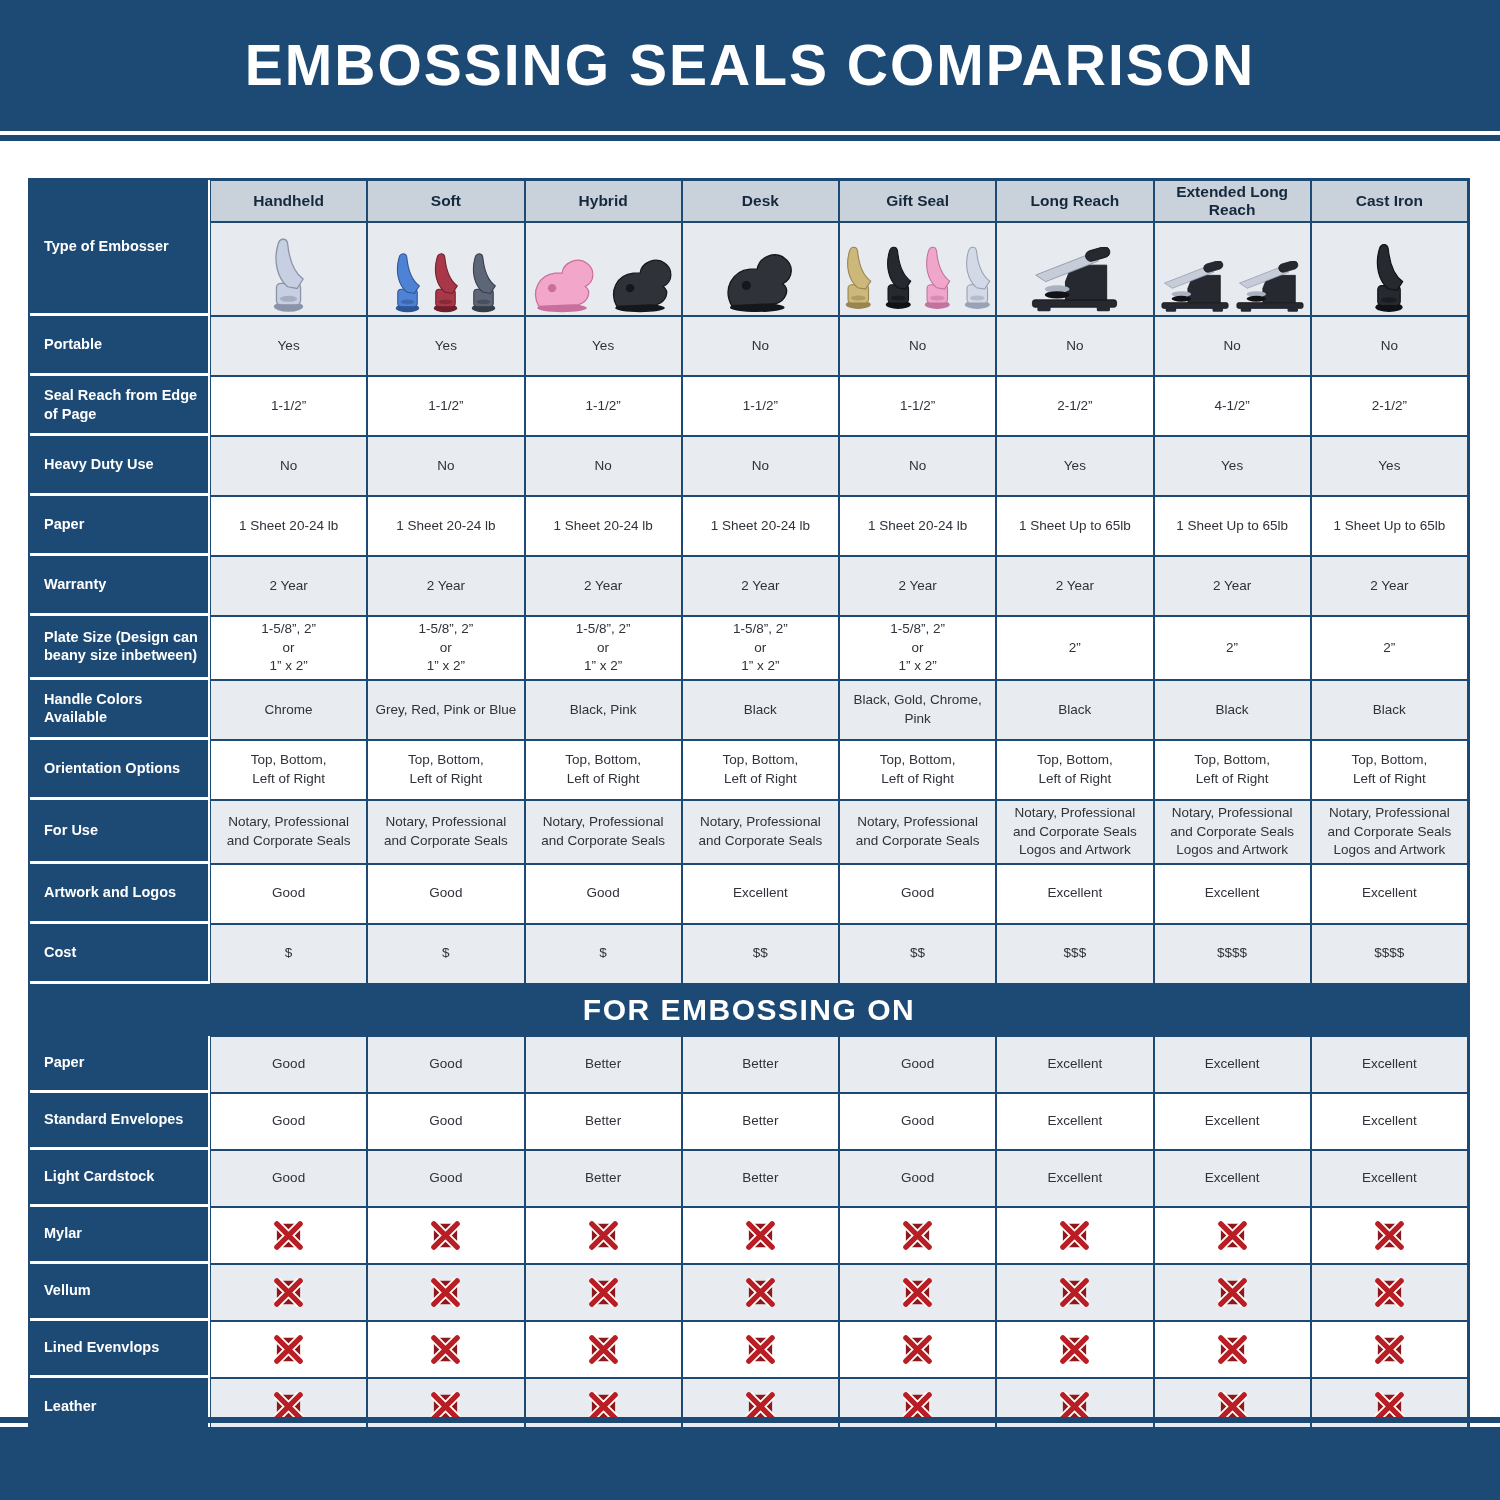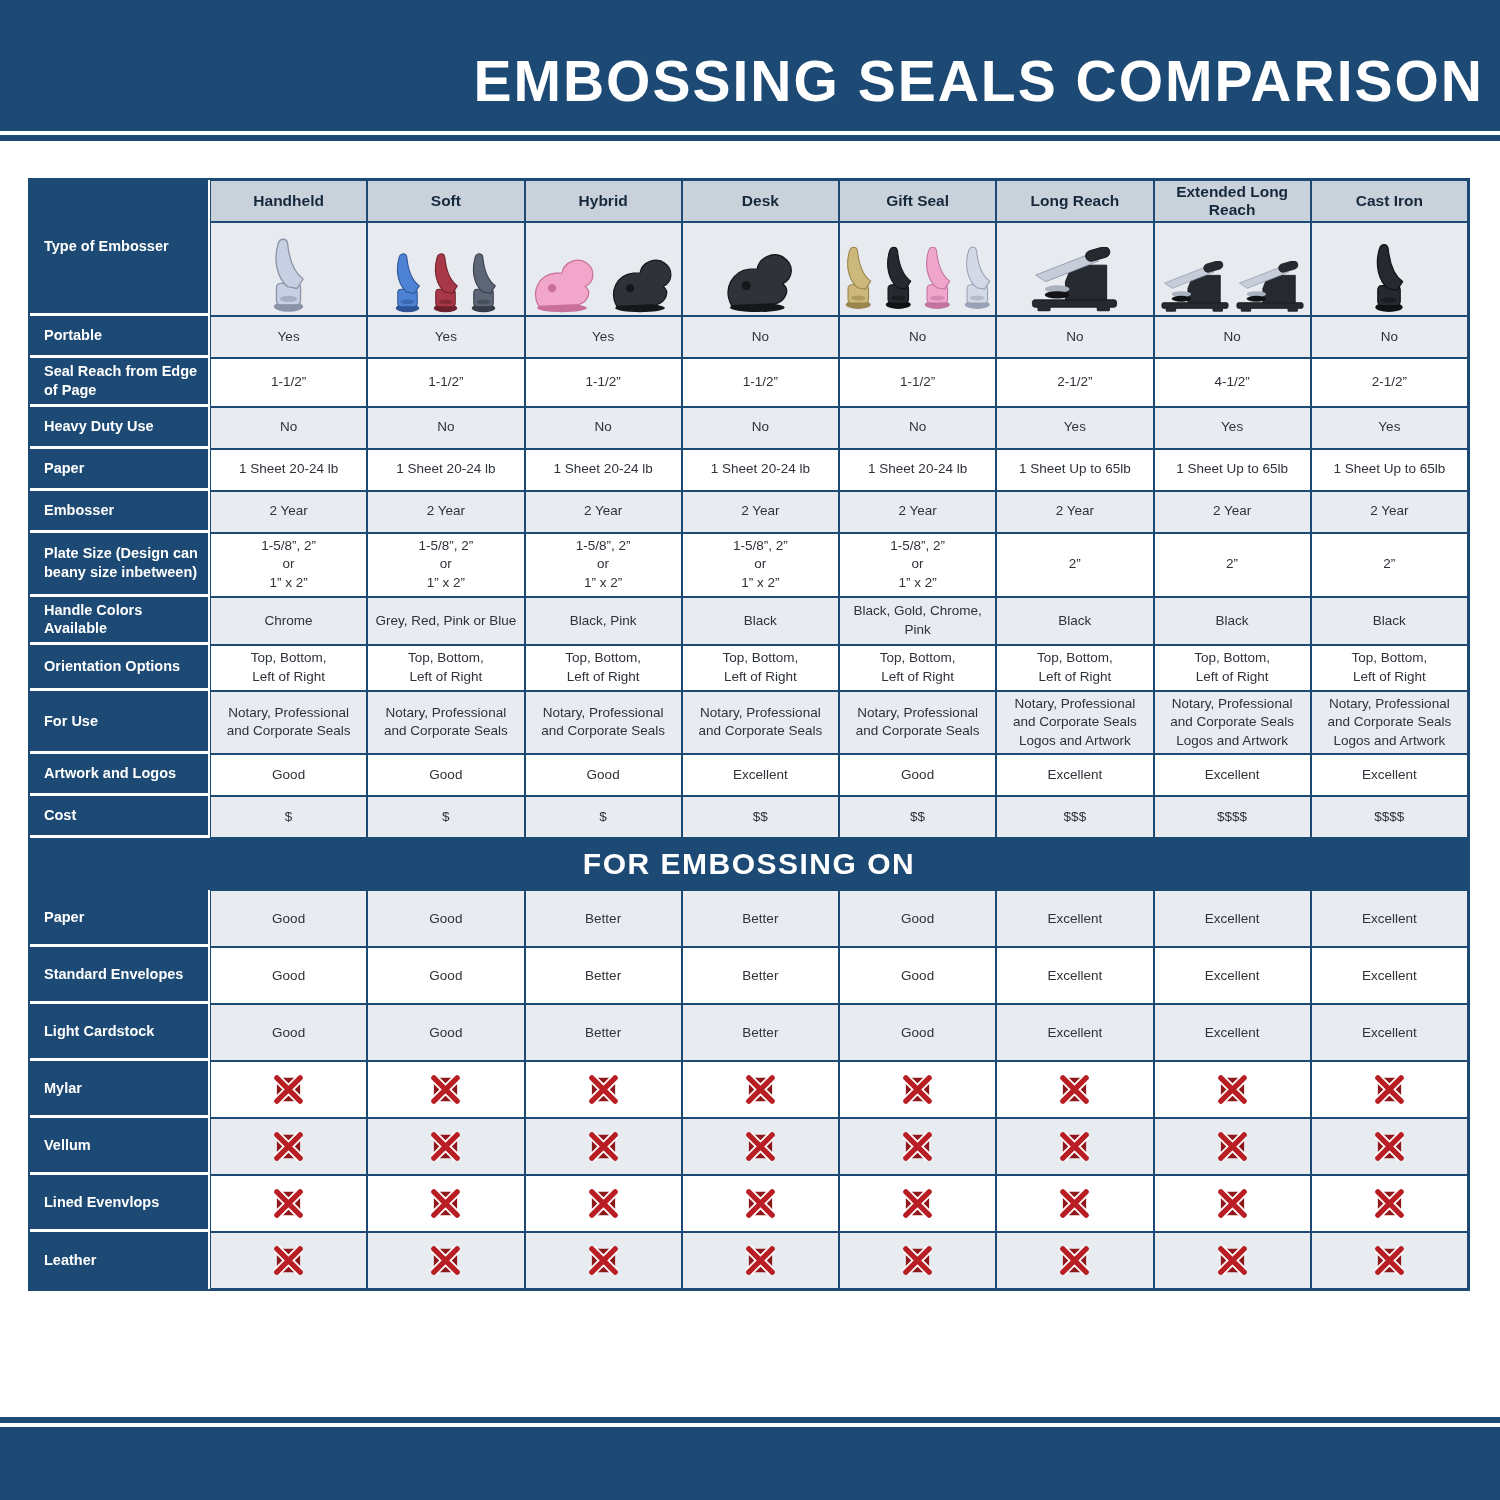--- a/index.html
+++ b/index.html
@@ -1,21 +1,21 @@
 <!DOCTYPE html>
 <html><head>
 <meta charset="utf-8">
 <style>
   html,body{margin:0;padding:0;background:#ffffff;}
   .page{position:relative;width:1500px;height:1500px;background:#ffffff;overflow:hidden;
         font-family:"Liberation Sans", sans-serif;}
 
   
   .top-banner{position:absolute;top:0;left:0;width:1500px;height:131px;background:#1d4a74;}
-  .top-banner h1{margin:16px;height:131px;line-height:131px;text-align:right;color:#ffffff;
+  .top-banner h1{margin:0;height:131px;line-height:131px;text-align:center;color:#ffffff;
         font-size:57px;font-weight:700;letter-spacing:2px;}
   .top-stripe{position:absolute;top:135px;left:0;width:1500px;height:6px;background:#1d4a74;}
 
   
   .bottom-stripe{position:absolute;top:1417px;left:0;width:1500px;height:6px;background:#1d4a74;}
   .bottom-banner{position:absolute;top:1427px;left:0;width:1500px;height:73px;background:#1d4a74;}
 
   
   .table-wrap{position:absolute;top:178px;left:28px;width:1442px;}
   table.cmp{width:100%;border-collapse:separate;border-spacing:0;table-layout:fixed;
@@ -32,21 +32,21 @@
   th.colname{background:#c9d2db;color:#16283c;font-weight:700;font-size:15.5px;
         text-align:center;border:1.5px solid #1d4a74;padding:2px;}
 
   td.data{border:1.5px solid #1d4a74;text-align:center;font-size:13.5px;color:#2e3239;
         padding:3px 5px;white-space:pre-line;line-height:1.38;}
   tr.shade td.data{background:#e8ecf1;}
   tr.plain td.data{background:#ffffff;}
 
   tr.colnames{height:40px;}
   tr.images{height:92px;}
-  tr.specrow{height:42px;}
+  tr.specrow{height:60px;}
   tr.embrow{height:57px;}
 
   td.img-cell{border:1.5px solid #1d4a74;background:#e7eaee;text-align:center;padding:2px 0;}
   td.img-cell .imgrow{display:flex;align-items:flex-end;justify-content:center;gap:3px;height:88px;}
 
   tr.band{height:52px;}
   td.band-cell{background:#1d4a74;color:#ffffff;font-weight:700;font-size:30px;
         letter-spacing:1.5px;text-align:center;}
 
   .xwrap{display:flex;justify-content:center;align-items:center;}
@@ -257,21 +257,21 @@
             <td class="data">1 Sheet 20-24 lb</td>
             <td class="data">1 Sheet 20-24 lb</td>
             <td class="data">1 Sheet 20-24 lb</td>
             <td class="data">1 Sheet 20-24 lb</td>
             <td class="data">1 Sheet 20-24 lb</td>
             <td class="data">1 Sheet Up to 65lb</td>
             <td class="data">1 Sheet Up to 65lb</td>
             <td class="data">1 Sheet Up to 65lb</td>
           </tr>
           <tr class="specrow shade">
-            <td class="label-cell">Embosser</td>
+            <td class="label-cell">Warranty</td>
             <td class="data">2 Year</td>
             <td class="data">2 Year</td>
             <td class="data">2 Year</td>
             <td class="data">2 Year</td>
             <td class="data">2 Year</td>
             <td class="data">2 Year</td>
             <td class="data">2 Year</td>
             <td class="data">2 Year</td>
           </tr>
           <tr class="specrow plain">

